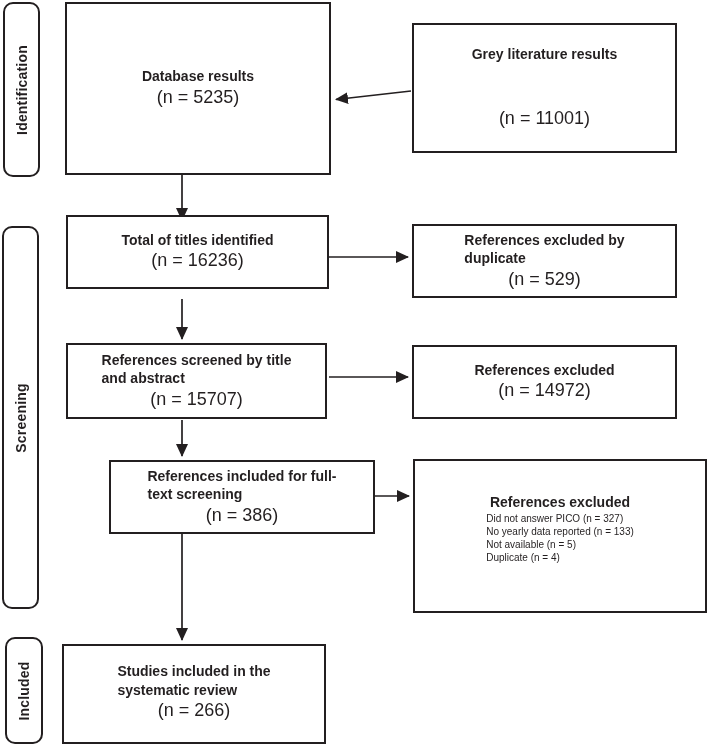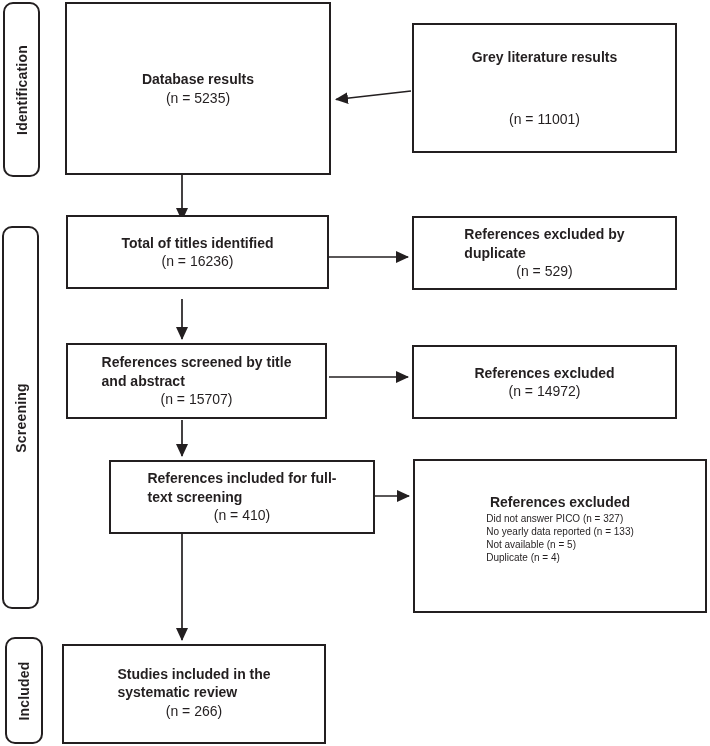--- a/index.html
+++ b/index.html
@@ -36,21 +36,21 @@
     padding: 2px 6px;
   }
   .box .title {
     font-weight: bold;
     font-size: 14px;
     line-height: 1.32;
     white-space: pre-line;
   }
   .box .count {
     font-weight: normal;
-    font-size: 14px;
+    font-size: 18px;
     line-height: 1.32;
   }
   .box .details {
     font-weight: normal;
     font-size: 10px;
     line-height: 1.32;
     white-space: pre-line;
   }
   .stage {
     position: absolute;
@@ -70,21 +70,21 @@
     letter-spacing: 0.2px;
   }
   
   #stage-identification { left: 3px;  top: 2px;   width: 37px; height: 175px; }
   #stage-screening      { left: 2px;  top: 226px; width: 37px; height: 383px; }
   #stage-included       { left: 5px;  top: 637px; width: 38px; height: 107px; }
   
   #box-database   { left: 65px;  top: 2px;   width: 266px; height: 173px; }
   #box-grey       { left: 412px; top: 23px;  width: 265px; height: 130px; gap: 44px; }
   #box-total      { left: 66px;  top: 215px; width: 263px; height: 74px; }
-  #box-dup        { left: 412px; top: 216px; width: 265px; height: 74px; }
+  #box-dup        { left: 412px; top: 224px; width: 265px; height: 74px; }
   #box-screened   { left: 66px;  top: 343px; width: 261px; height: 76px; }
   #box-excl2      { left: 412px; top: 345px; width: 265px; height: 74px; }
   #box-fulltext   { left: 65px;  top: 460px; width: 266px; height: 74px; margin-left: 44px; }
   #box-bigexcl    { left: 413px; top: 459px; width: 294px; height: 154px; padding-bottom: 16px; }
   #box-studies    { left: 62px;  top: 644px; width: 264px; height: 100px; padding-bottom: 5px; }
 </style>
 </head>
 <body>
 
 <div class="canvas">
@@ -143,21 +143,21 @@
   </div>
 
   <div class="box" id="box-excl2">
     <div class="title">References excluded</div>
     <div class="count">(n = 14972)</div>
   </div>
 
   <div class="box" id="box-fulltext">
     <div class="title">References included for full-
 text screening</div>
-    <div class="count">(n = 410)</div>
+    <div class="count">(n = 386)</div>
   </div>
 
   <div class="box" id="box-bigexcl">
     <div class="title">References excluded</div>
     <div class="details">Did not answer PICO (n = 327)
 No yearly data reported (n = 133)
 Not available (n = 5)
 Duplicate (n = 4)</div>
   </div>
 

